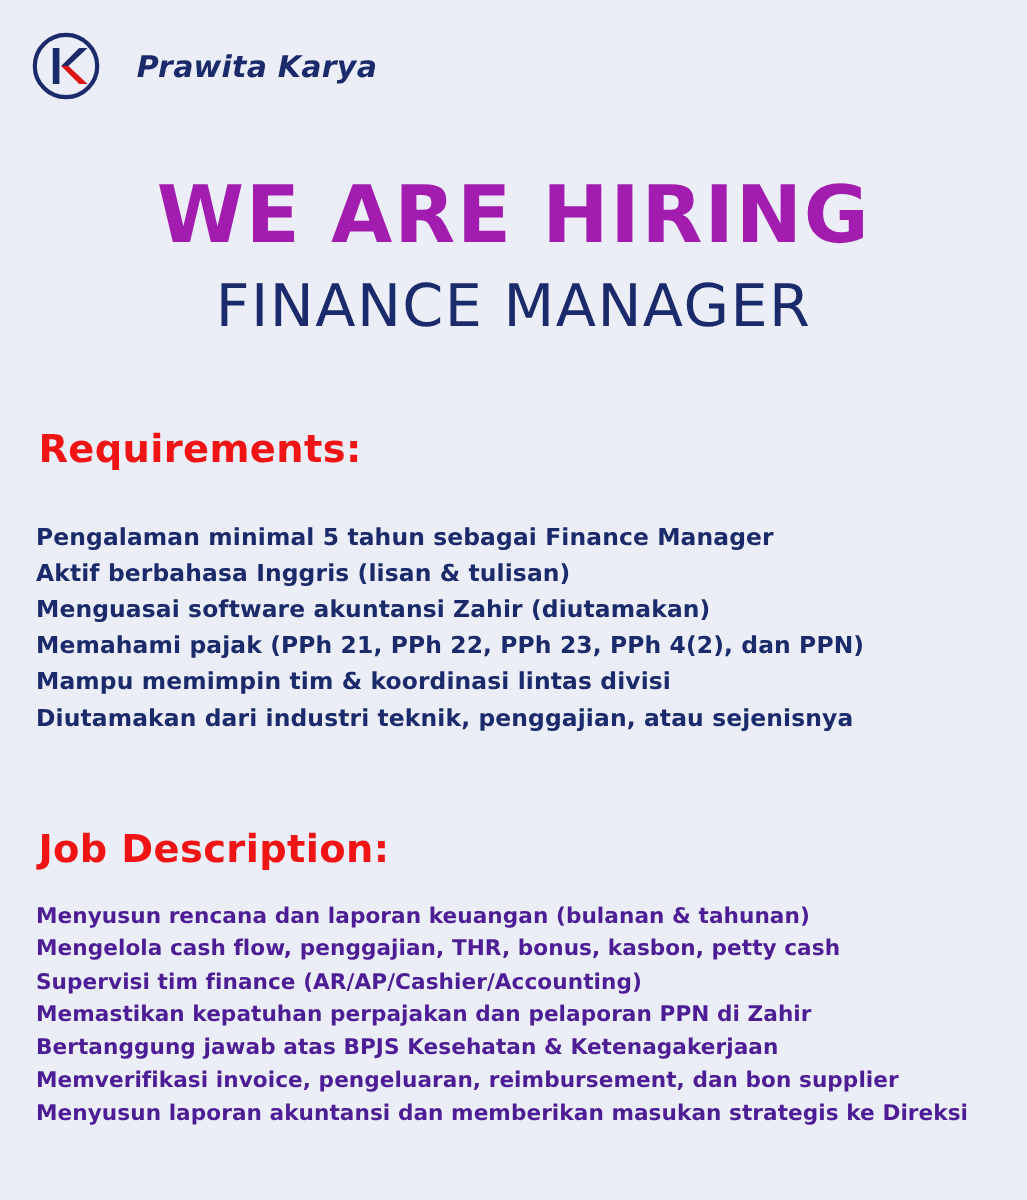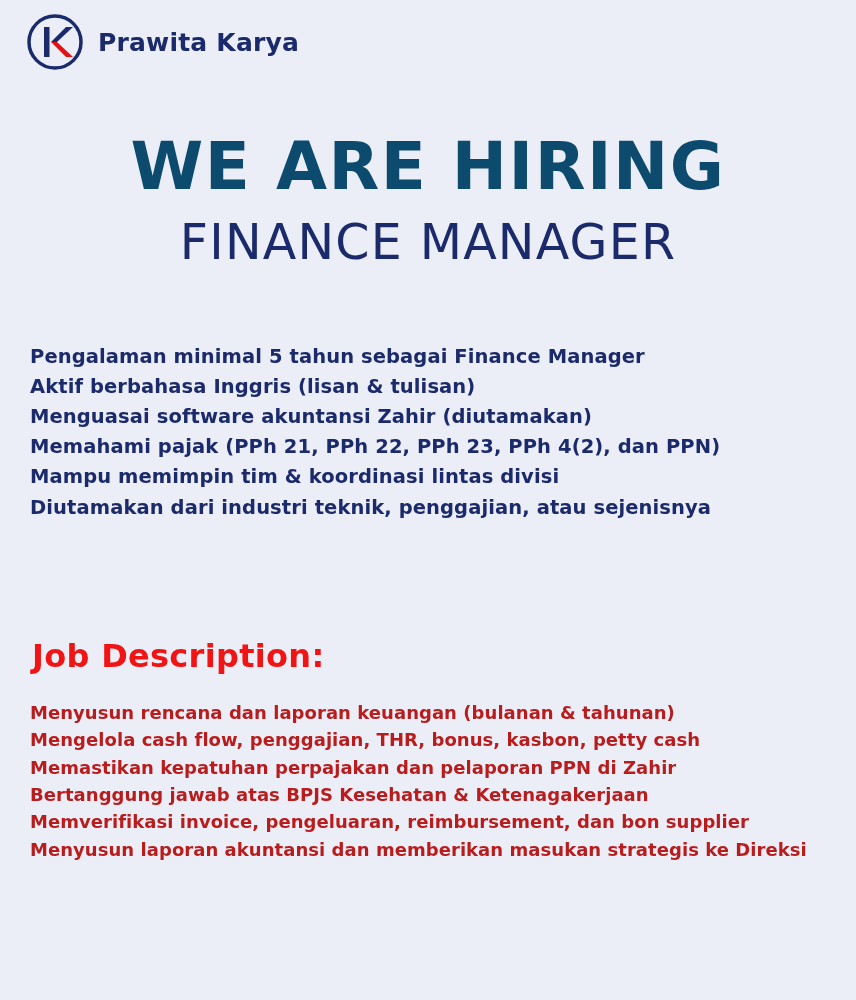--- a/index.html
+++ b/index.html
@@ -19,22 +19,23 @@
     width: 856px;
     height: 1000px;
     box-sizing: border-box;
     padding: 0;
   }
 
   
   .brand {
     display: flex;
     align-items: center;
-    gap: 14px;
-    padding: 13px 0 0 26px;
+    gap: 30px;
+    padding: 26px 0 0 26px;
+    font-style: italic;
   }
   .brand-logo {
     width: 58px;
     height: 58px;
     flex: 0 0 58px;
     position: relative;
   }
   .brand-name {
     font-size: 25px;
     font-weight: bold;
@@ -44,21 +45,21 @@
   }
 
   
   .headline-wrap {
     text-align: center;
     margin-top: 62px;
   }
   .headline-main {
     font-size: 66px;
     font-weight: bold;
-    color: #0c4a6e;
+    color: #a21caf;
     letter-spacing: 1.5px;
     line-height: 1.04;
     font-family: "DejaVu Sans", sans-serif;
   }
   .headline-sub {
     font-size: 49px;
     font-weight: normal;
     color: #1b2a6b;
     letter-spacing: 1.2px;
     line-height: 1.1;
@@ -67,21 +68,21 @@
   }
 
   
   .section {
     padding: 0 30px;
   }
   .section-requirements {
     margin-top: 72px;
   }
   .section-jobdesc {
-    margin-top: 114px;
+    margin-top: 74px;
   }
   .section-title {
     font-size: 32px;
     font-weight: bold;
     color: #f01414;
     letter-spacing: 0.3px;
     margin: 0 0 0 2px;
     font-family: "DejaVu Sans", sans-serif;
   }
   .list {
@@ -98,21 +99,21 @@
     color: #1b2a6b;
     line-height: 1.55;
     letter-spacing: 0.1px;
   }
   .list-jobdesc {
     margin-top: 24px;
   }
   .list-jobdesc li {
     font-size: 18px;
     font-weight: bold;
-    color: #b91c1c;
+    color: #4c1d95;
     line-height: 1.52;
     letter-spacing: 0.05px;
   }
 </style>
 </head>
 <body>
 
 <div class="poster">
 
   <div class="brand">
@@ -126,35 +127,37 @@
     </span>
     <span class="brand-name">Prawita Karya</span>
   </div>
 
   <div class="headline-wrap">
     <div class="headline-main">WE ARE HIRING</div>
     <div class="headline-sub">FINANCE MANAGER</div>
   </div>
 
   <div class="section section-requirements">
+    <h2 class="section-title">Requirements:</h2>
     <ul class="list list-requirements">
       <li>Pengalaman minimal 5 tahun sebagai Finance Manager</li>
       <li>Aktif berbahasa Inggris (lisan &amp; tulisan)</li>
       <li>Menguasai software akuntansi Zahir (diutamakan)</li>
       <li>Memahami pajak (PPh 21, PPh 22, PPh 23, PPh 4(2), dan PPN)</li>
       <li>Mampu memimpin tim &amp; koordinasi lintas divisi</li>
       <li>Diutamakan dari industri teknik, penggajian, atau sejenisnya</li>
     </ul>
   </div>
 
   <div class="section section-jobdesc">
     <h2 class="section-title">Job Description:</h2>
     <ul class="list list-jobdesc">
       <li>Menyusun rencana dan laporan keuangan (bulanan &amp; tahunan)</li>
       <li>Mengelola cash flow, penggajian, THR, bonus, kasbon, petty cash</li>
+      <li>Supervisi tim finance (AR/AP/Cashier/Accounting)</li>
       <li>Memastikan kepatuhan perpajakan dan pelaporan PPN di Zahir</li>
       <li>Bertanggung jawab atas BPJS Kesehatan &amp; Ketenagakerjaan</li>
       <li>Memverifikasi invoice, pengeluaran, reimbursement, dan bon supplier</li>
       <li>Menyusun laporan akuntansi dan memberikan masukan strategis ke Direksi</li>
     </ul>
   </div>
 
 </div>
 
 </body></html>

